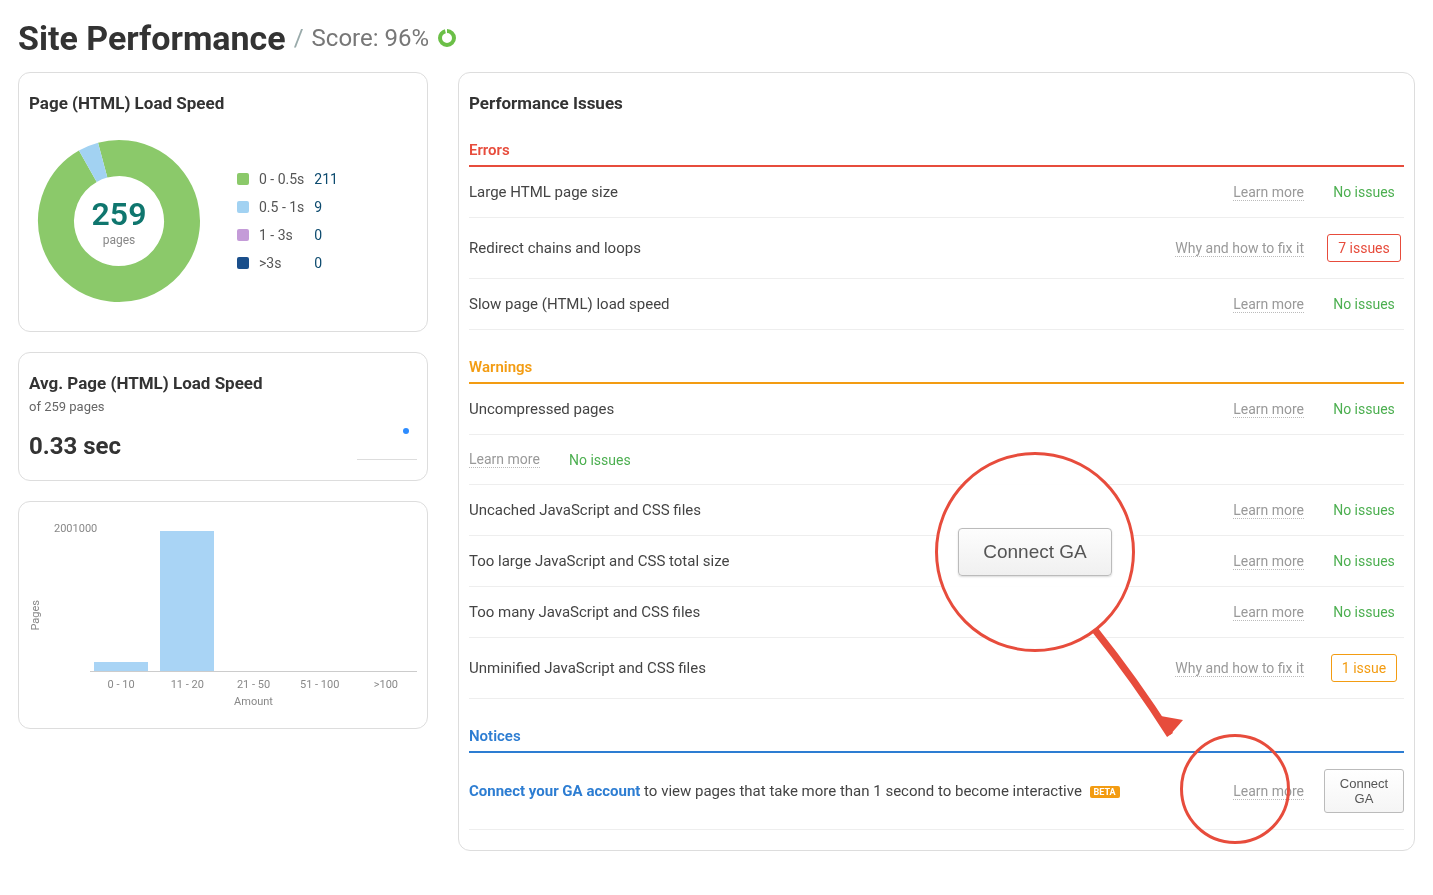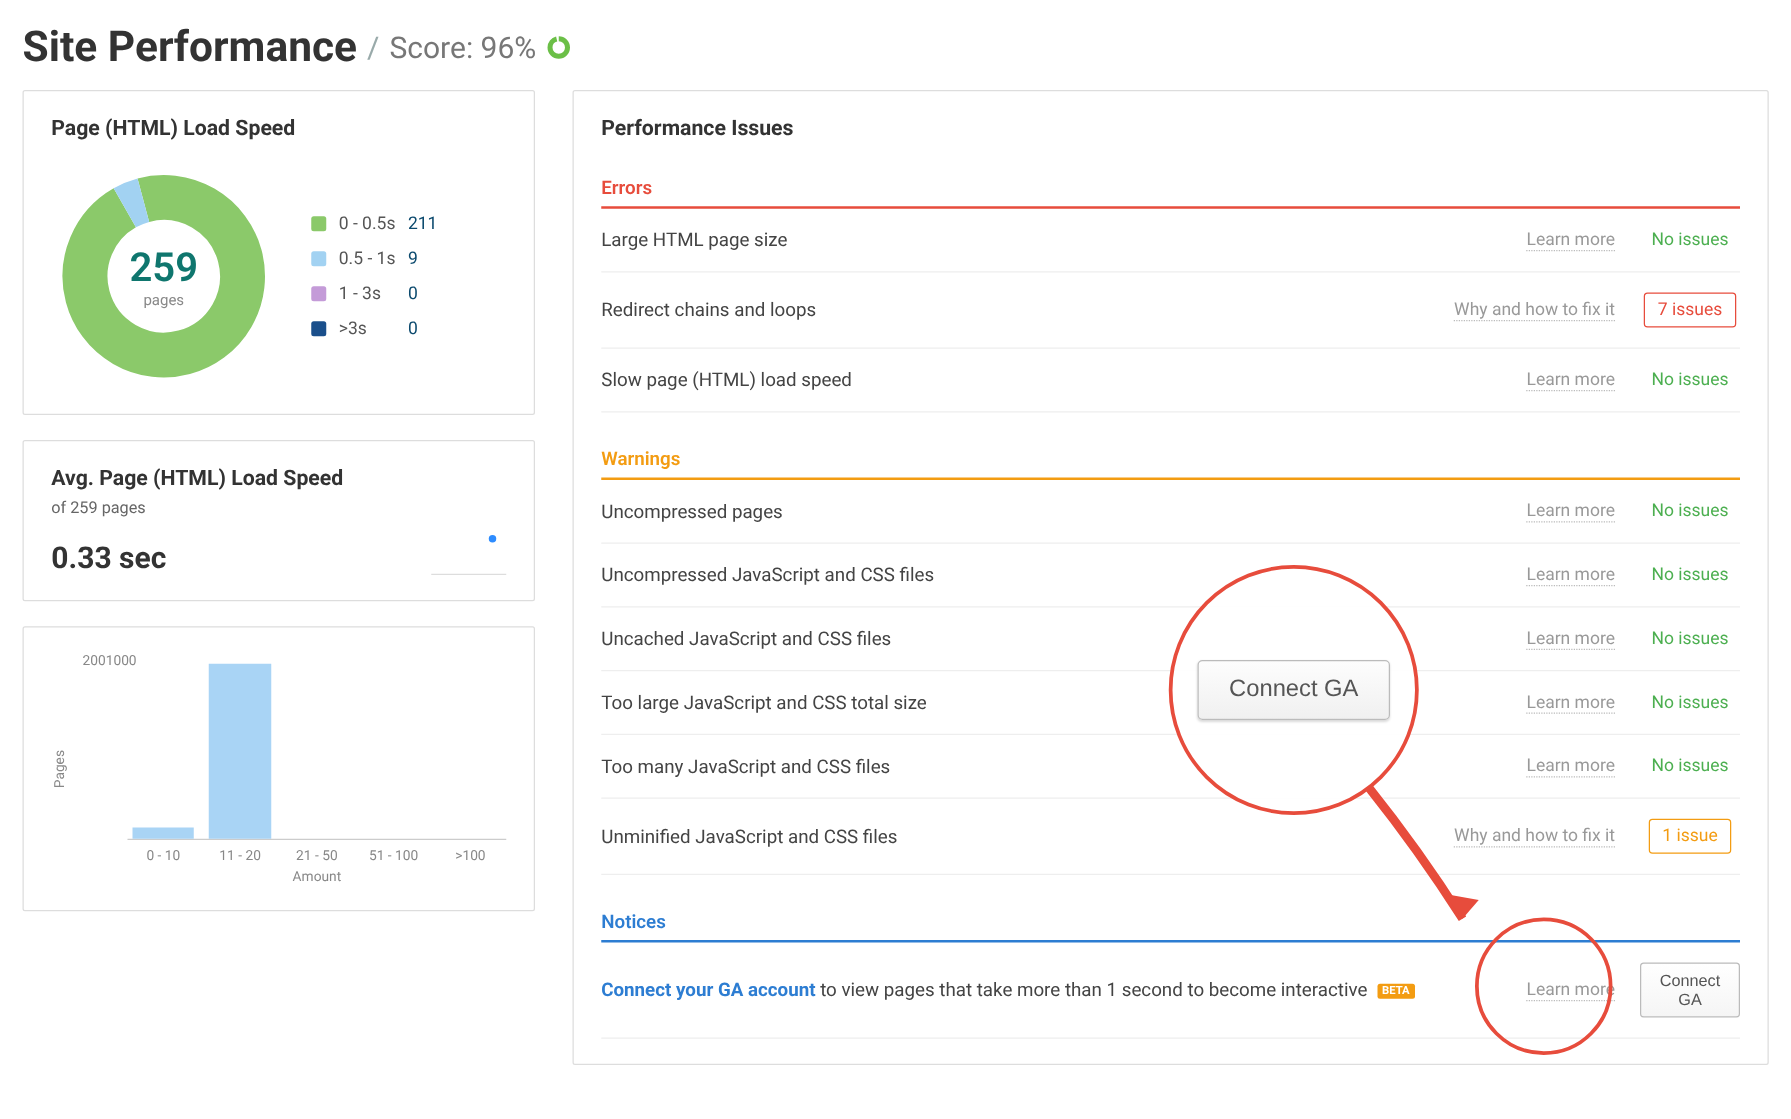--- a/index.html
+++ b/index.html
@@ -5,21 +5,21 @@
 * { box-sizing: border-box; margin: 0; padding: 0; }
 body { font-family: -apple-system, BlinkMacSystemFont, "Segoe UI", Roboto, Arial, sans-serif; background: #fff; color: #333; padding: 18px; width: 1433px; position: relative; }
 .header { display: flex; align-items: center; gap: 8px; margin-bottom: 14px; }
 .header h1 { font-size: 34px; font-weight: 700; color: #333; }
 .header .divider { color: #9aa; font-size: 24px; }
 .header .score { font-size: 24px; color: #777; font-weight: 400; }
 .header .score-ring { width: 20px; height: 20px; display: inline-block; }
 .layout { display: flex; gap: 30px; align-items: flex-start; }
 .sidebar { width: 410px; display: flex; flex-direction: column; gap: 20px; }
 .main { flex: 1; }
-.card { border: 1px solid #ddd; border-radius: 2px; padding: 20px 22px; background: #fff; }
+.card { border: 1px solid #ddd; border-radius: 12px; padding: 20px 10px; background: #fff; }
 .card-title { font-size: 17px; font-weight: 700; color: #333; margin-bottom: 18px; }
 .donut-row { display: flex; align-items: center; gap: 28px; }
 .donut-wrap { position: relative; width: 180px; height: 180px; }
 .donut-center { position: absolute; inset: 0; display: flex; flex-direction: column; align-items: center; justify-content: center; }
 .donut-center .big { font-size: 32px; font-weight: 600; color: #0f766e; }
 .donut-center .small { font-size: 12px; color: #888; }
 .legend { display: flex; flex-direction: column; gap: 12px; }
 .legend-row { display: flex; align-items: center; gap: 10px; font-size: 14px; }
 .legend-swatch { width: 12px; height: 12px; border-radius: 2px; }
 .legend-label { flex: 1; color: #555; }
@@ -180,21 +180,20 @@
         </div>
 
       <div class="section-head warnings">Warnings</div>
       <div id="warn-rows">
           <div class="issue-row">
             <div class="issue-name">Uncompressed pages</div>
       <span class="issue-hint">Learn more</span>
       <div class="issue-status"><span class="status-ok">No issues</span></div>
           </div>
           <div class="issue-row">
-            <div class="issue-name">Uncompressed JavaScript and CSS files</div>
       <span class="issue-hint">Learn more</span>
       <div class="issue-status"><span class="status-ok">No issues</span></div>
           </div>
           <div class="issue-row">
             <div class="issue-name">Uncached JavaScript and CSS files</div>
       <span class="issue-hint">Learn more</span>
       <div class="issue-status"><span class="status-ok">No issues</span></div>
           </div>
           <div class="issue-row">
             <div class="issue-name">Too large JavaScript and CSS total size</div>

